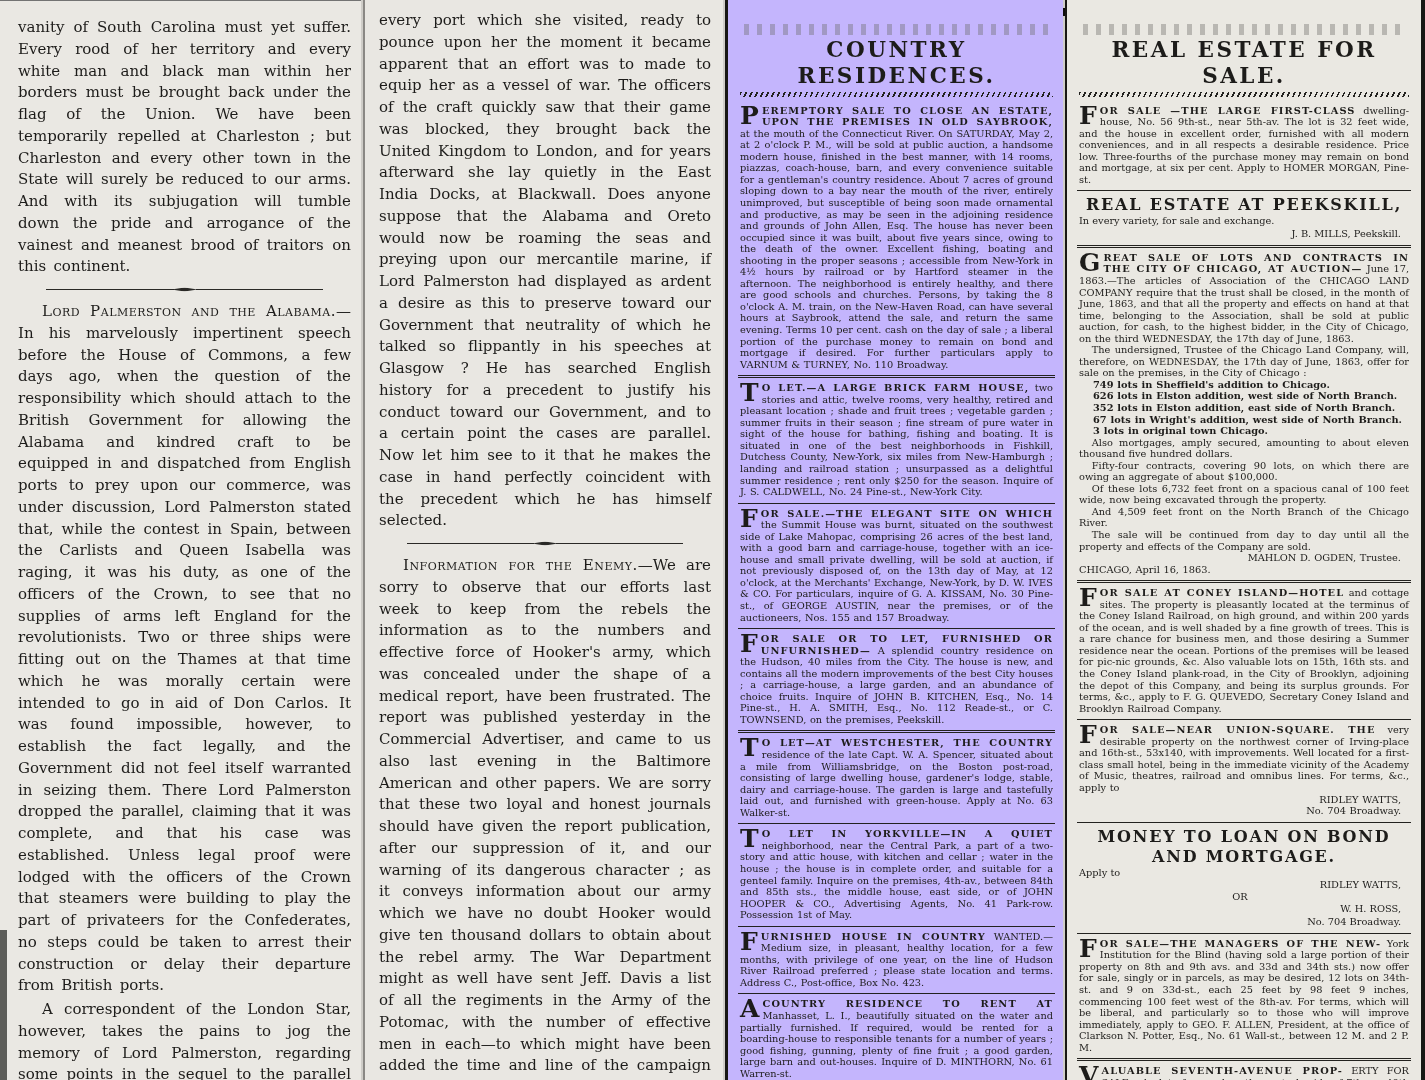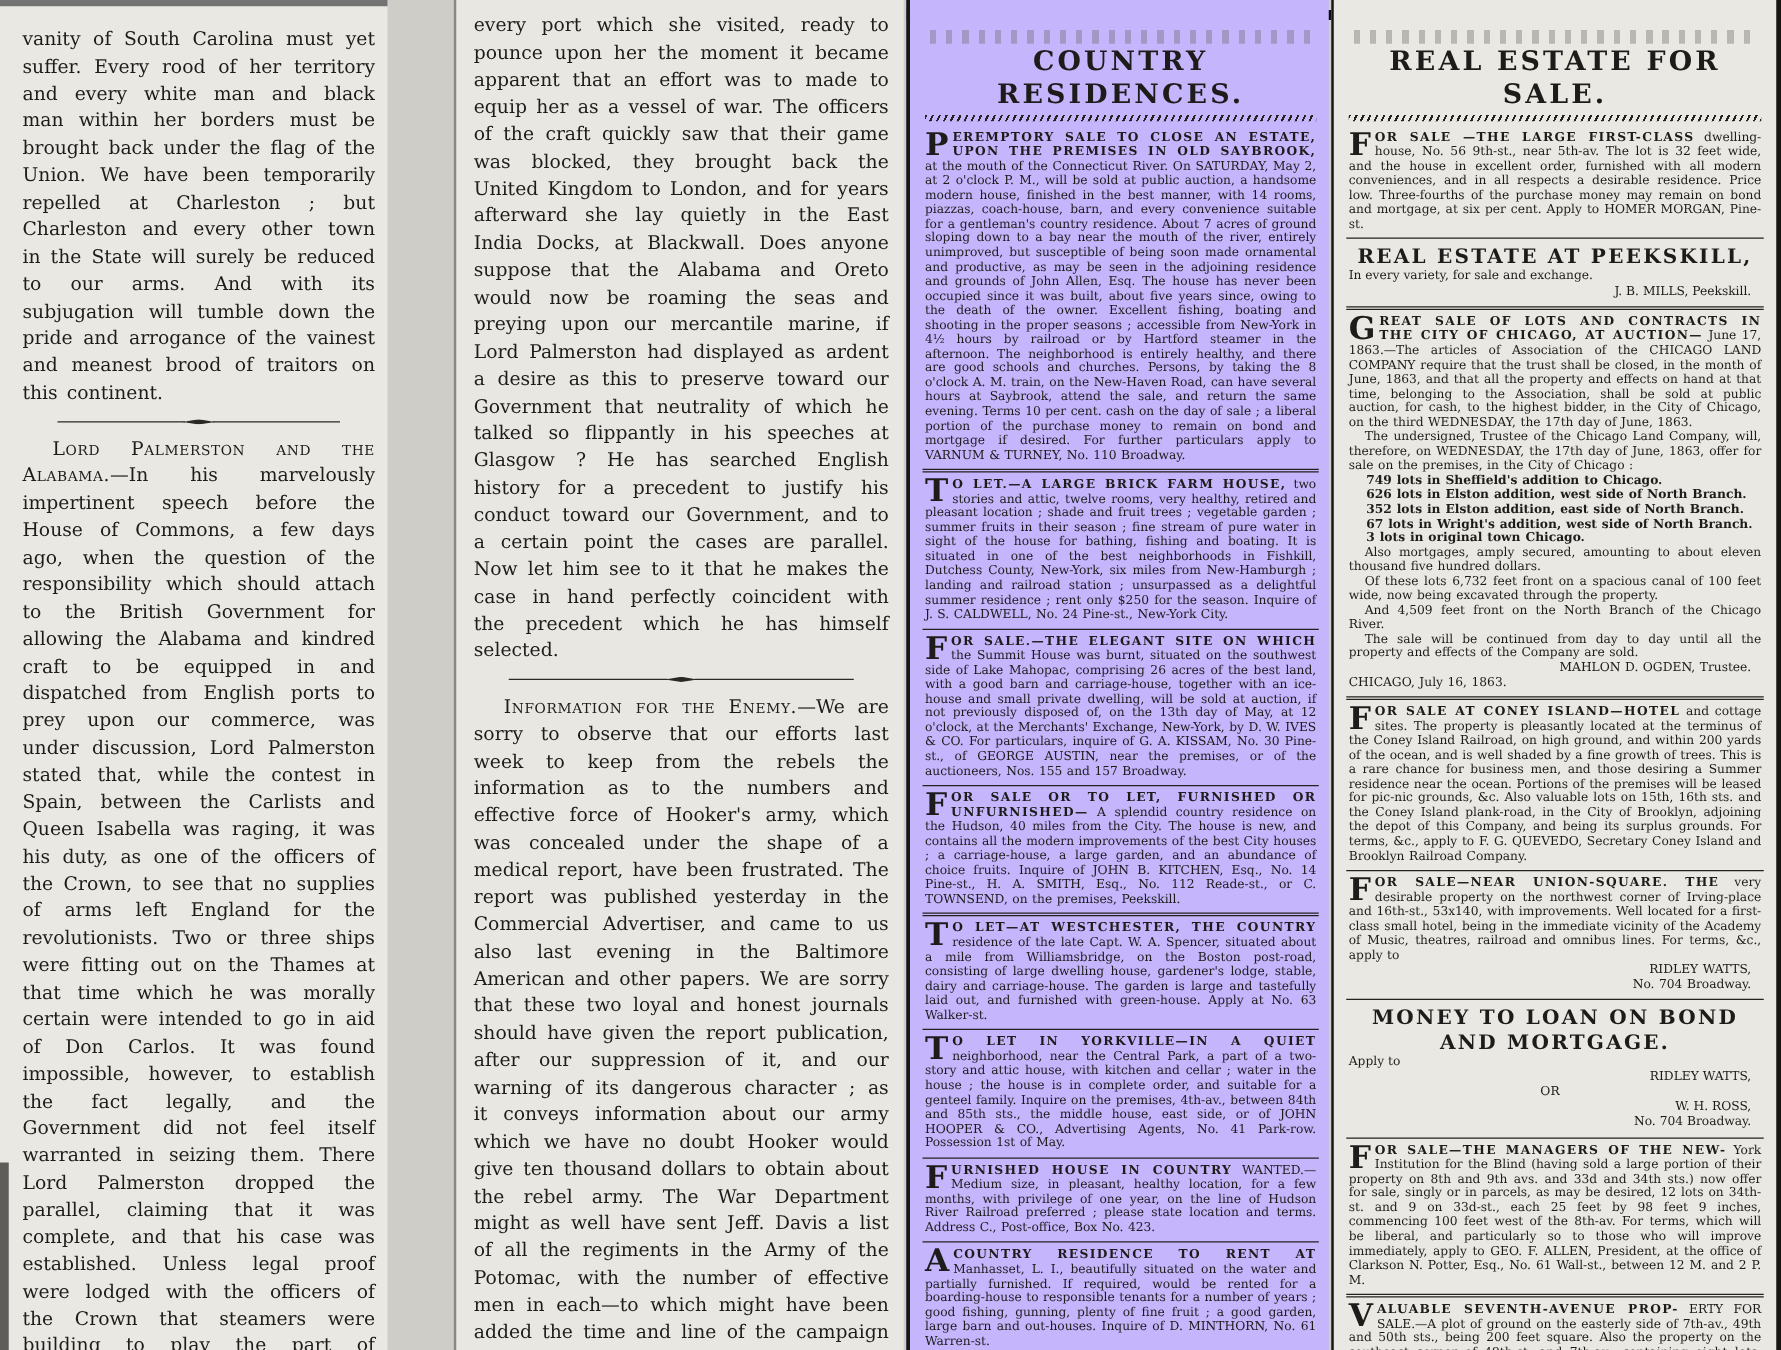--- a/index.html
+++ b/index.html
@@ -1,19 +1,19 @@
 <!DOCTYPE html>
 <html><head>
 <meta charset="utf-8">
 <style>
   html,body{margin:0;padding:0;background:#b9b8b4;}
   .page{position:relative;width:1425px;height:1080px;background:#cfcdc8;overflow:hidden;
         font-family:"DejaVu Serif", serif;color:#1d1c1a;}
   .col{position:absolute;top:0;height:1080px;box-sizing:border-box;overflow:hidden;}
-  .c1{left:0;width:310px;background:#eae8e3;padding:16px 10px 0 18px;border-top:5px solid #737373;}
+  .c1{left:0;width:361px;background:#eae8e3;padding:16px 10px 0 18px;border-top:1px solid #737373;}
   .c2{left:363px;width:360px;background:#e9e7e2;padding:10px 12px 11px 14px;border-left:2px solid #8a8884;}
   .c3{left:725px;width:338px;background:#c4b5fd;padding:24px 8px 0 10px;border-left:3px solid #181714;}
   .c4{left:1065px;width:360px;background:#eae8e2;padding:24px 10px 0 10px;border-left:2px solid #181714;border-right:4px solid #181714;}
   .topbar{position:absolute;left:725px;top:8px;width:700px;height:8px;background:#0f0e0c;}
   .edge-smudge{position:absolute;left:0;bottom:0;width:7px;height:150px;background:#3a3936;opacity:.8;}
 
   
   .ed{font-size:15px;line-height:1.45;text-align:justify;margin:0 0 2px 0;word-spacing:2.5px;}
   .ed.ind{text-indent:1.6em;}
   .sc{font-variant:small-caps;letter-spacing:.5px;}
@@ -123,25 +123,26 @@
       <span>June 17, 1863.—The articles of Association of the CHICAGO LAND COMPANY require that the trust shall be closed, in the month of June, 1863, and that all the property and effects on hand at that time, belonging to the Association, shall be sold at public auction, for cash, to the highest bidder, in the City of Chicago, on the third WEDNESDAY, the 17th day of June, 1863.</span>
       <div class="p-ind">The undersigned, Trustee of the Chicago Land Company, will, therefore, on WEDNESDAY, the 17th day of June, 1863, offer for sale on the premises, in the City of Chicago :</div>
       <div class="lots">
         <div>749 lots in Sheffield's addition to Chicago.</div>
         <div>626 lots in Elston addition, west side of North Branch.</div>
         <div>352 lots in Elston addition, east side of North Branch.</div>
         <div>67 lots in Wright's addition, west side of North Branch.</div>
         <div>3 lots in original town Chicago.</div>
       </div>
       <div class="p-ind">Also mortgages, amply secured, amounting to about eleven thousand five hundred dollars.</div>
+      <div class="p-ind">Fifty-four contracts, covering 90 lots, on which there are owing an aggregate of about $100,000.</div>
       <div class="p-ind">Of these lots 6,732 feet front on a spacious canal of 100 feet wide, now being excavated through the property.</div>
       <div class="p-ind">And 4,509 feet front on the North Branch of the Chicago River.</div>
       <div class="p-ind">The sale will be continued from day to day until all the property and effects of the Company are sold.</div>
       <span class="sig">MAHLON D. OGDEN, Trustee.</span>
-      <div class="nojust">CHICAGO, July 16, 1863.</div>
+      <div class="nojust">CHICAGO, April 16, 1863.</div>
     </div>
     <div class="adrule dbl"></div>
 
     <p class="ad"><span class="adlead">FOR SALE AT CONEY ISLAND—HOTEL</span> <span>and cottage sites.  The property is pleasantly located at the terminus of the Coney Island Railroad, on high ground, and within 200 yards of the ocean, and is well shaded by a fine growth of trees.  This is a rare chance for business men, and those desiring a Summer residence near the ocean.  Portions of the premises will be leased for pic-nic grounds, &amp;c.  Also valuable lots on 15th, 16th sts. and the Coney Island plank-road, in the City of Brooklyn, adjoining the depot of this Company, and being its surplus grounds.  For terms, &amp;c., apply to F. G. QUEVEDO, Secretary Coney Island and Brooklyn Railroad Company.</span></p>
     <div class="adrule"></div>
 
     <div class="ad">
       <span class="adlead">FOR SALE—NEAR UNION-SQUARE. THE</span>
       <span>very desirable property on the northwest corner of Irving-place and 16th-st., 53x140, with improvements. Well located for a first-class small hotel, being in the immediate vicinity of the Academy of Music, theatres, railroad and omnibus lines.  For terms, &amp;c., apply to</span>
       <span class="sig">RIDLEY WATTS,</span>

